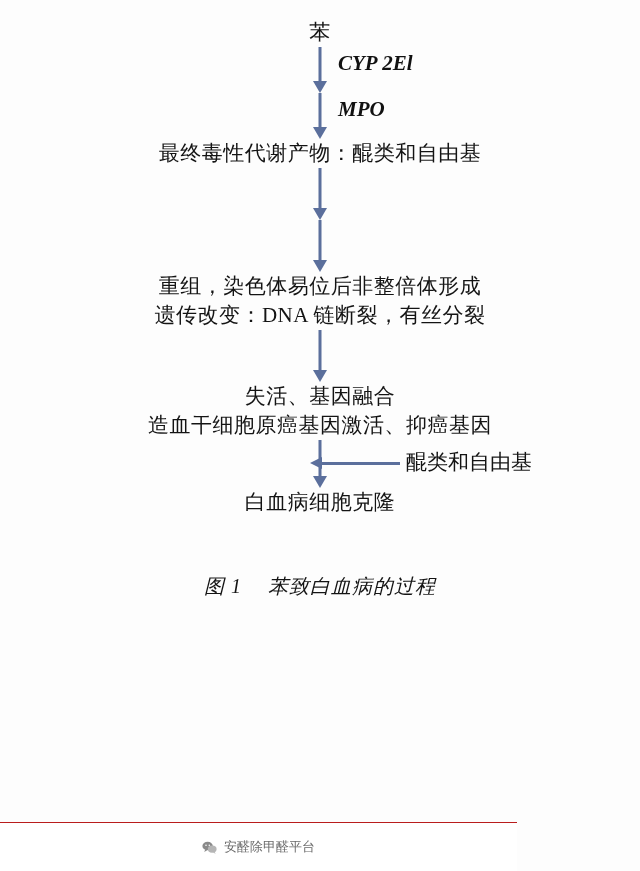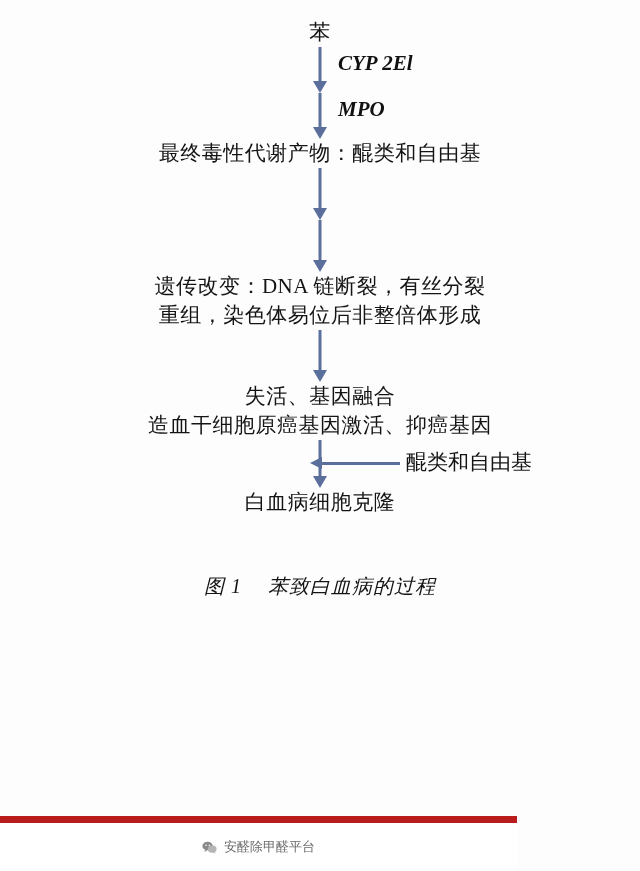--- a/index.html
+++ b/index.html
@@ -136,21 +136,21 @@
     font-style: italic;
   }
   .caption .fig-no { margin-right: 26px; }
   .footer {
     position: absolute;
     left: 0;
     bottom: 0;
     width: 517px;
     height: 48px;
     background: #ffffff;
-    border-top: 7px solid #b91c1c;
+    border-top: 1px solid #b91c1c;
     display: flex;
     align-items: center;
     justify-content: center;
   }
   .wm {
     display: flex;
     align-items: center;
     gap: 7px;
     font-size: 13px;
     color: #6a6a6a;
@@ -205,22 +205,22 @@
 
 
     <div class="arrow-wrap tall">
       <div class="arrow">
         <div class="shaft"></div>
         <div class="head"></div>
       </div>
     </div>
 
     <div class="node">
+      <span class="node-line">重组，染色体易位后非整倍体形成</span>
       <span class="node-line">遗传改变：DNA 链断裂，有丝分裂</span>
-      <span class="node-line">重组，染色体易位后非整倍体形成</span>
     </div>
 
     <div class="arrow-wrap tall">
       <div class="arrow">
         <div class="shaft"></div>
         <div class="head"></div>
       </div>
     </div>
 
     <div class="node">

